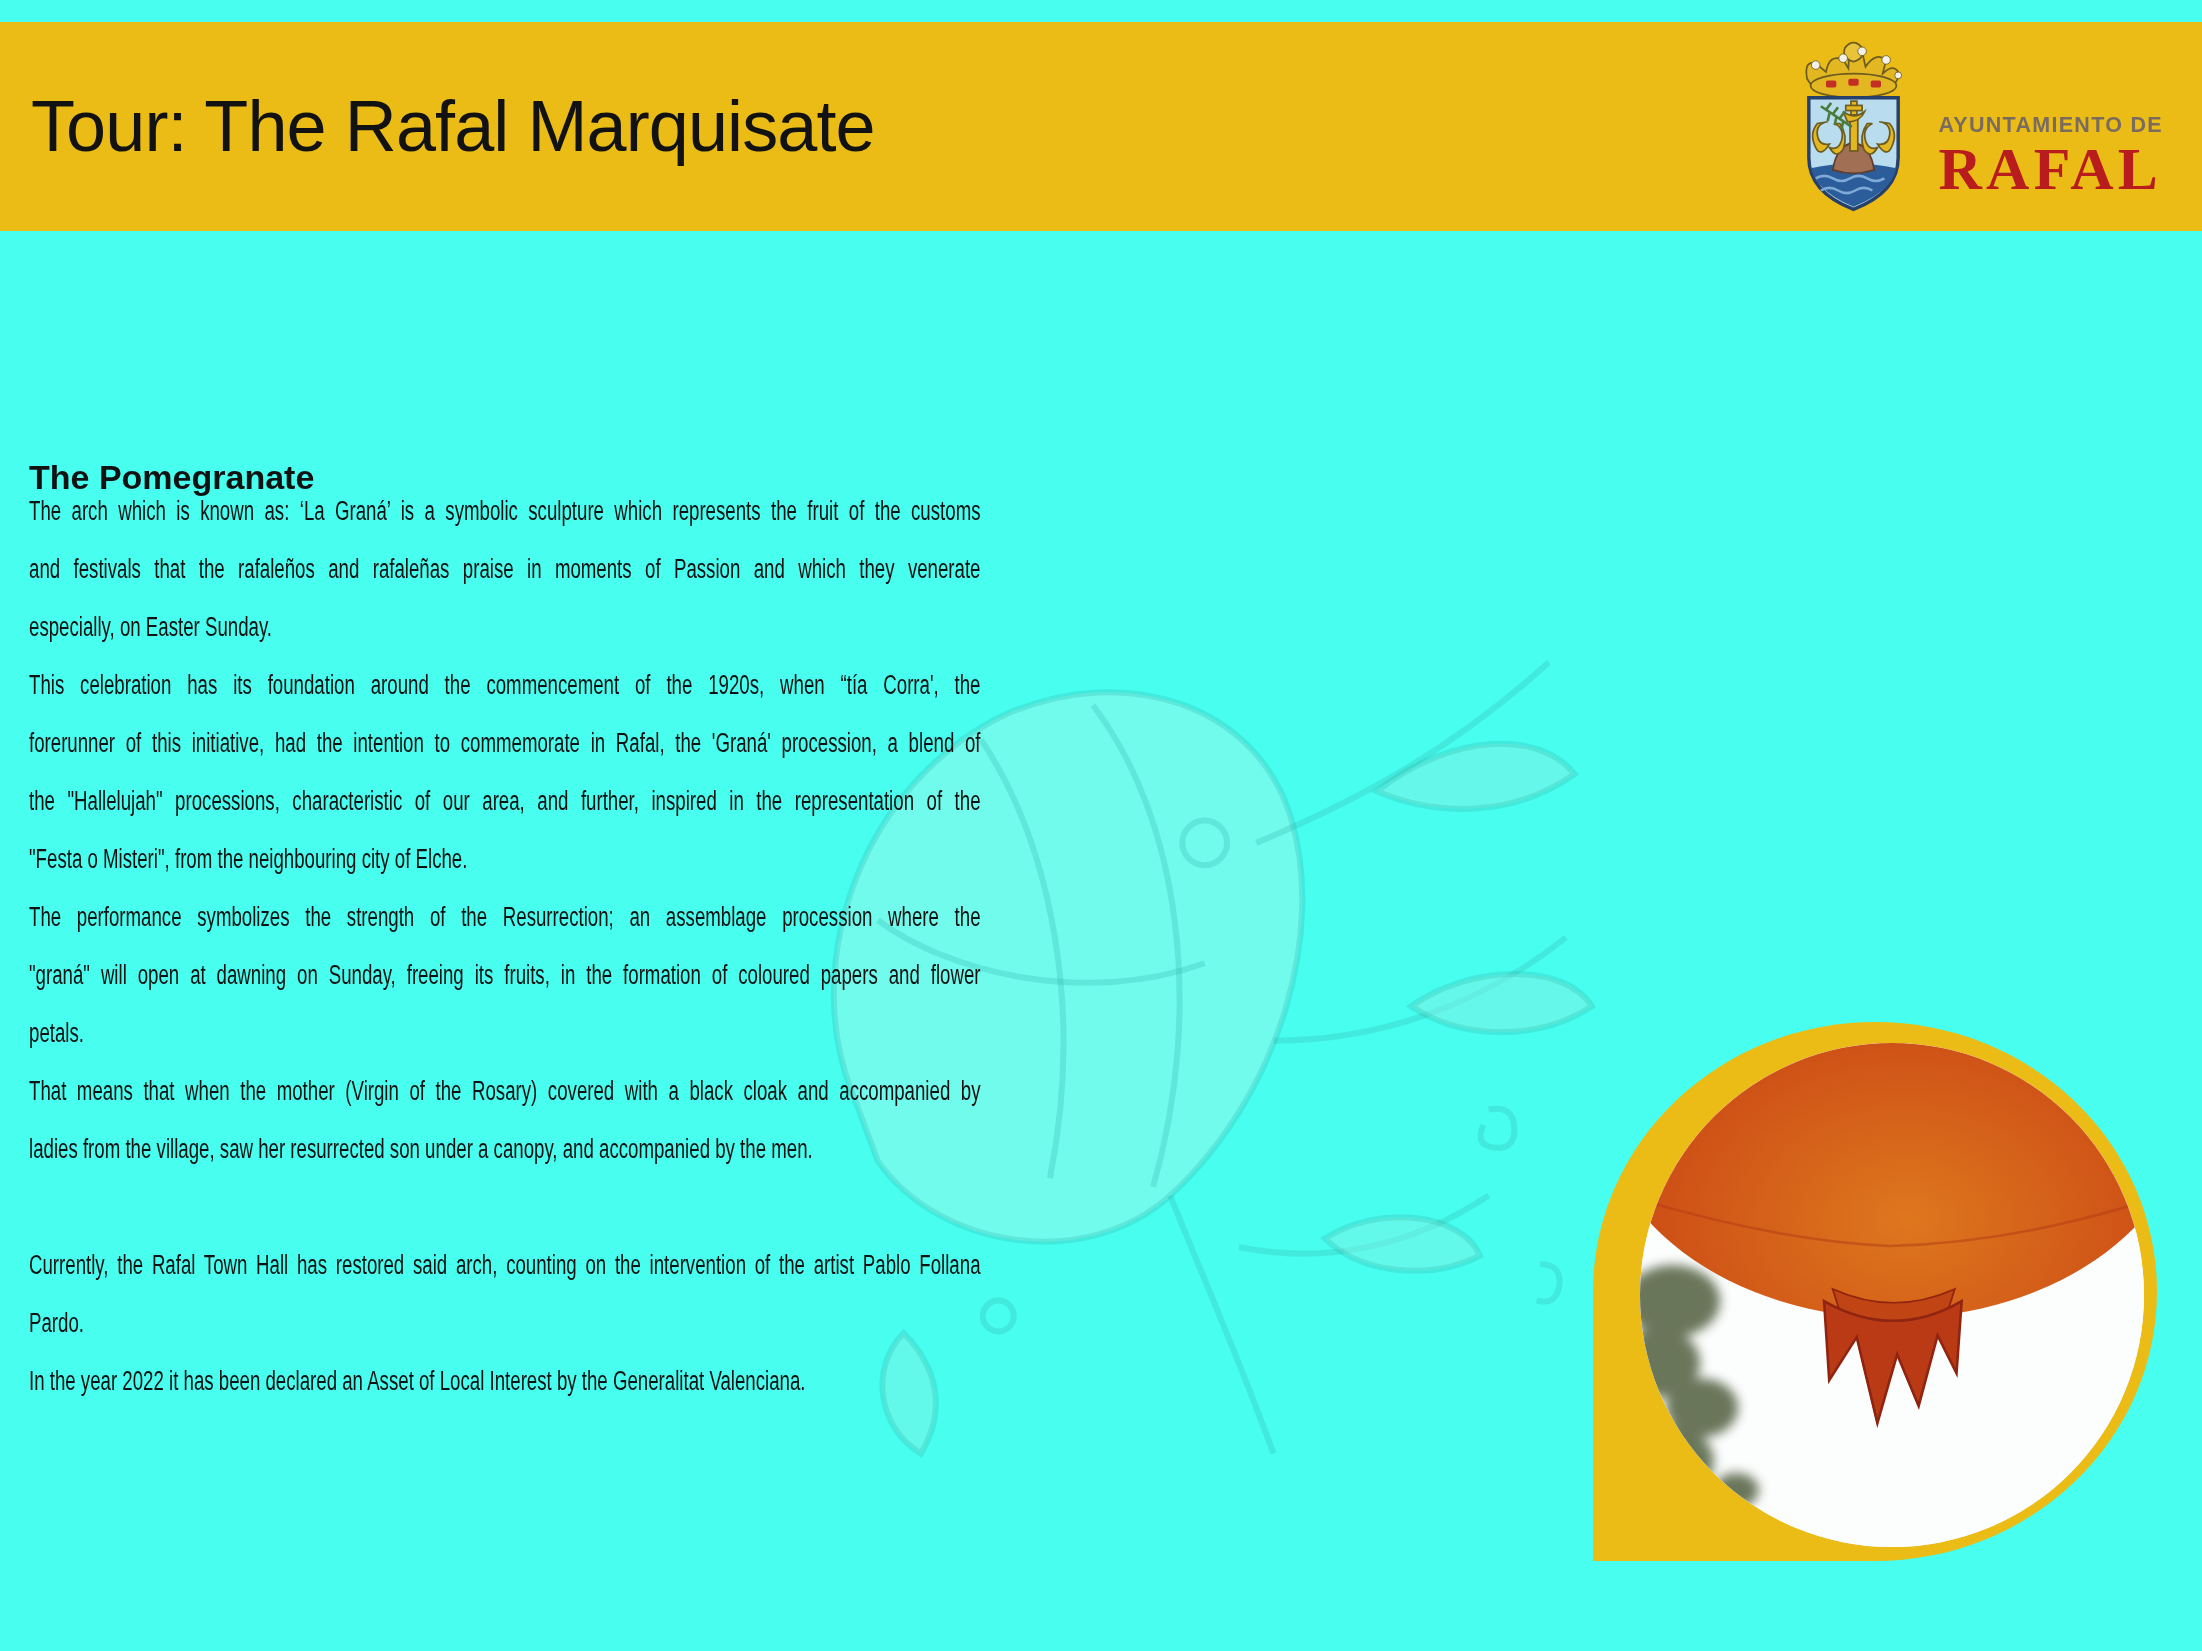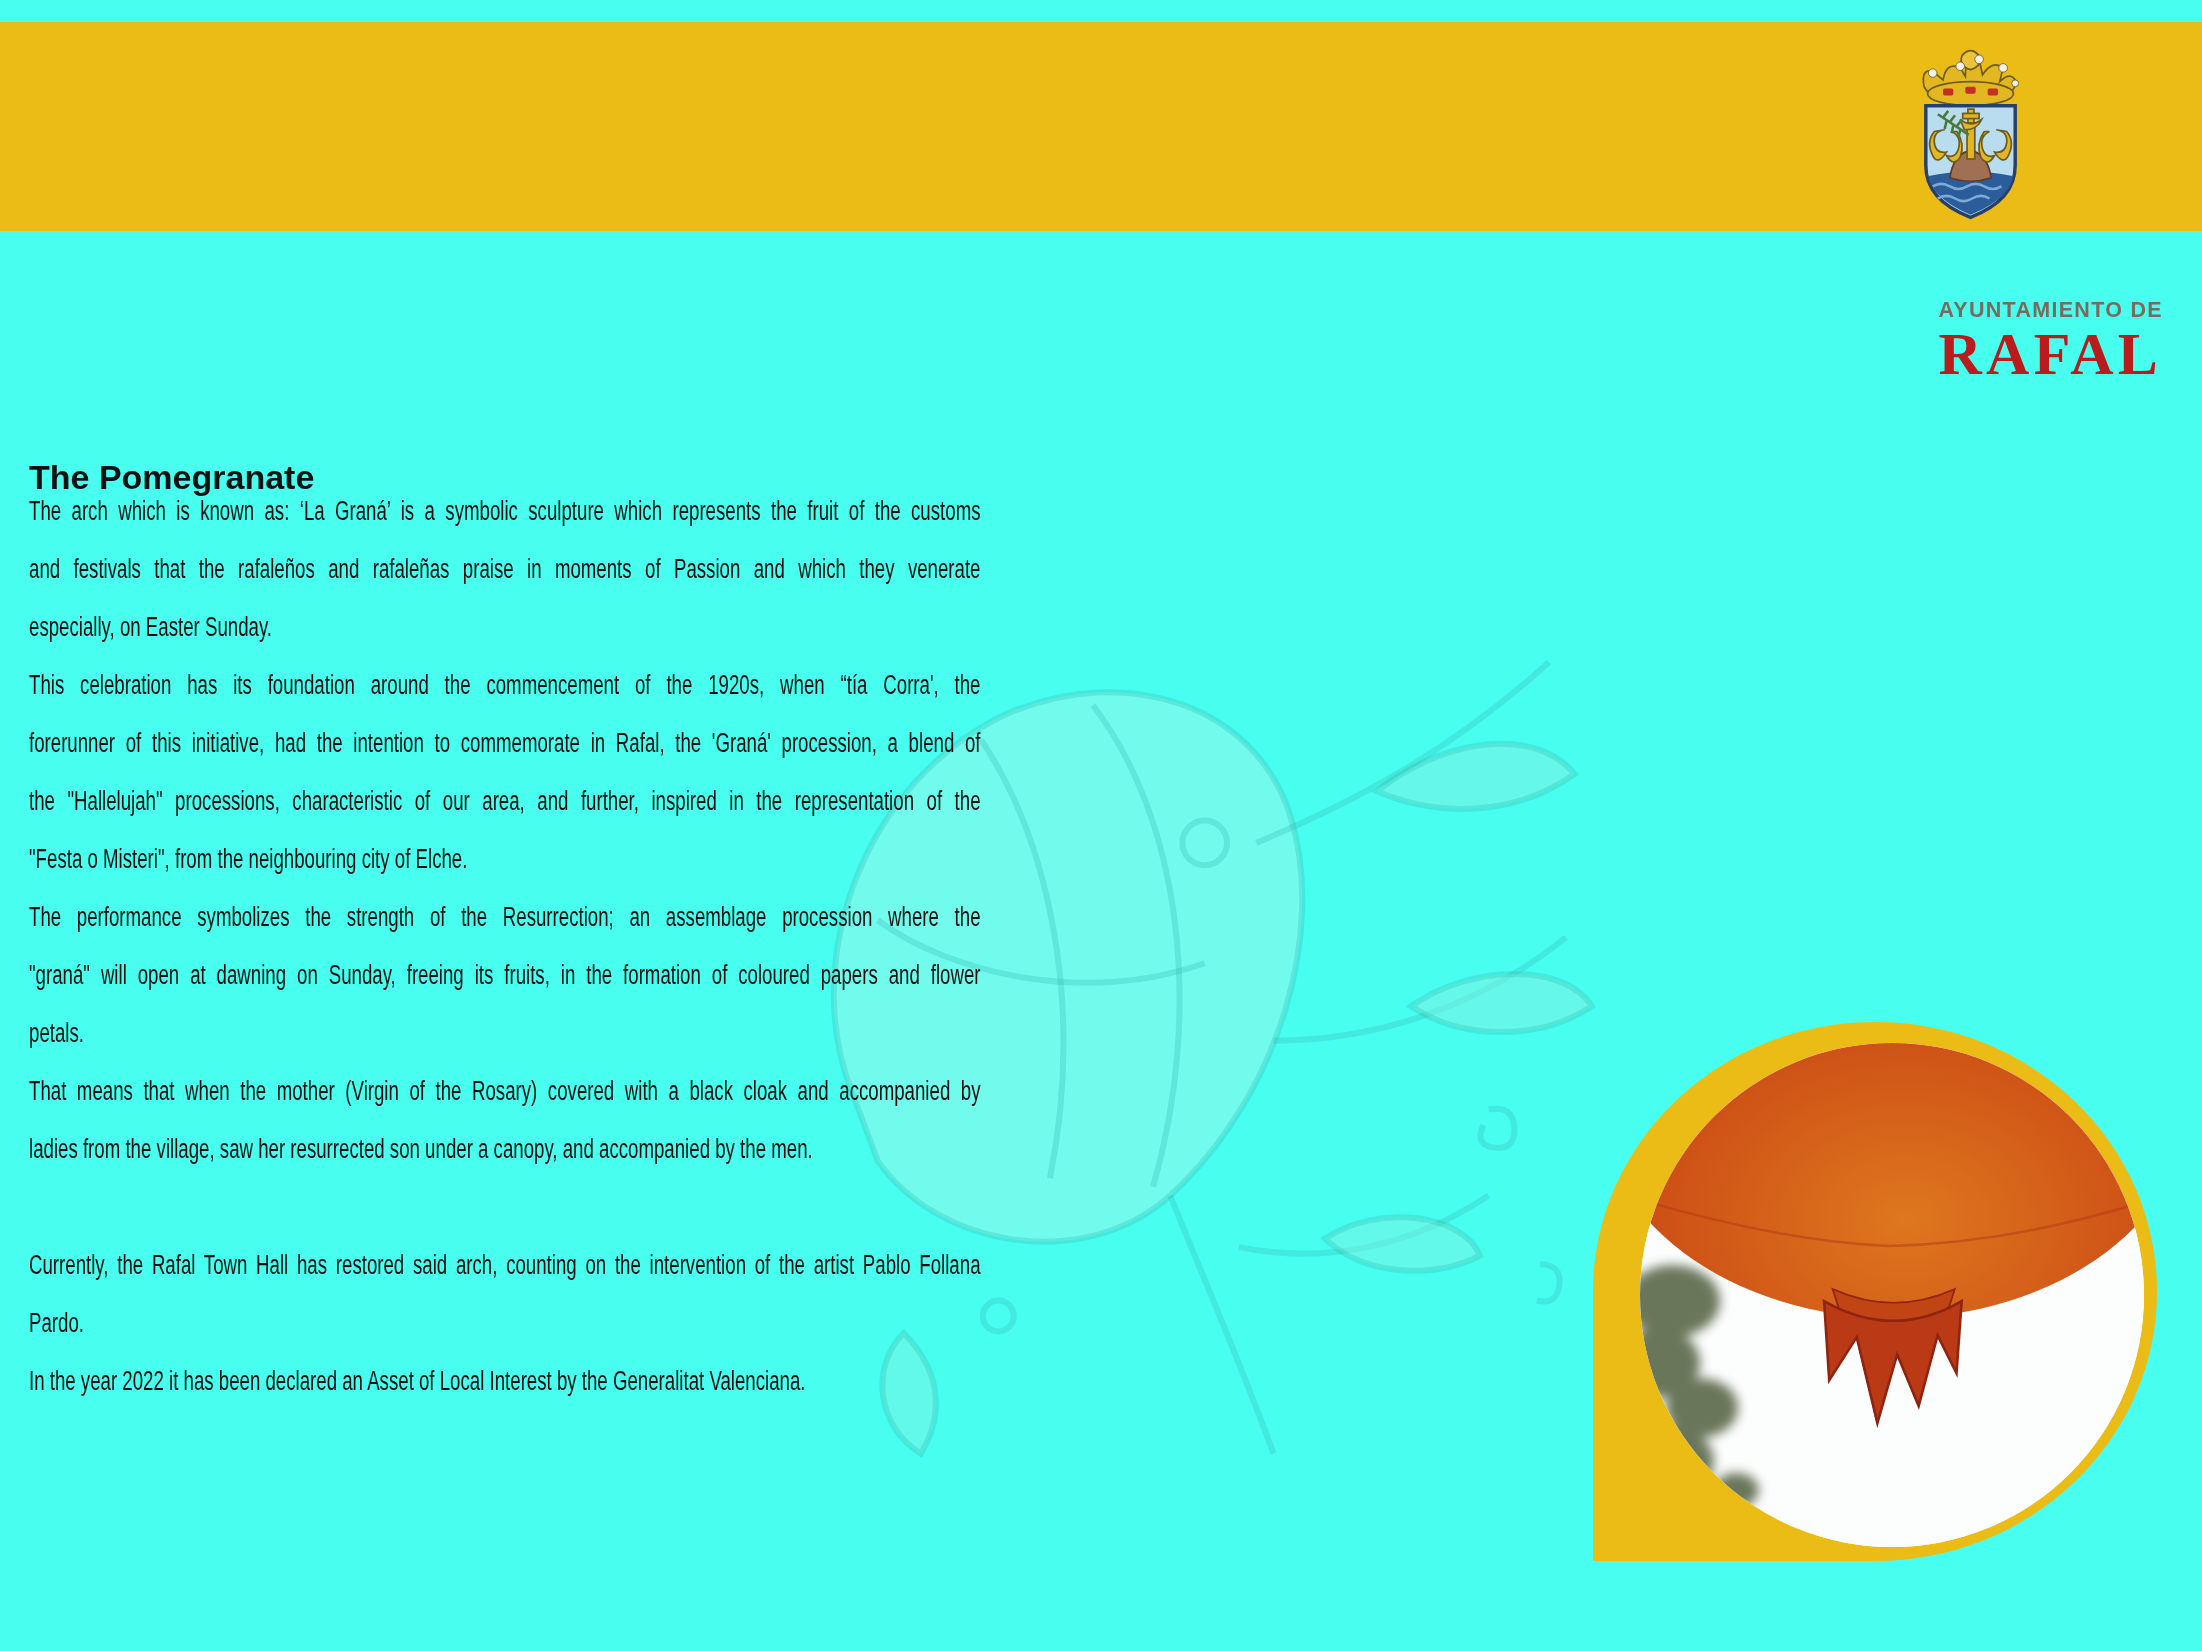--- a/index.html
+++ b/index.html
@@ -11,21 +11,21 @@
   
   .header-band{
     position:absolute;left:0;top:21.5px;width:2203px;height:209px;
     background:#EBBC16;
   }
   .page-title{
     position:absolute;left:31px;top:0;height:209px;display:flex;align-items:center;
     font-size:72px;letter-spacing:-0.9px;color:#121212;white-space:nowrap;
   }
   .logo{
-    position:absolute;right:40px;top:27px;display:flex;align-items:flex-start;flex-direction:column;
+    position:absolute;right:40px;top:19px;display:flex;align-items:flex-start;
   }
   .logo-text{margin-left:26px;padding-top:72px;}
   .logo-org{
     font-size:21.5px;font-weight:bold;letter-spacing:1.3px;color:#7A6B5F;
     white-space:nowrap;
   }
   .logo-town{
     font-family:"Liberation Serif",serif;font-weight:bold;
     font-size:60px;line-height:1.02;letter-spacing:4.3px;color:#b91c1c;
     margin-top:1.7px;white-space:nowrap;
@@ -80,20 +80,21 @@
 
     <circle cx="560" cy="330" r="26"></circle>
     <path d="M890 640 q30 -6 30 24 q0 24 -26 20 q-20 -4 -10 -26"></path>
     <path d="M950 820 q26 0 22 26 q-4 22 -26 16"></path>
     <circle cx="320" cy="880" r="18"></circle>
     <path d="M210 900 C250 940 260 990 230 1040 C180 1010 170 940 210 900 Z" fill="#8df2e4" fill-opacity="0.45"></path>
   </g>
 </svg>
 
 <div class="header-band">
+  <div class="page-title">Tour: The Rafal Marquisate</div>
 
   <div class="logo">
 
     <svg width="117" height="177" viewBox="0 0 136 206">
 
       <g stroke="#6d5c20" stroke-width="2" fill="#E3B722">
         <path d="M14 44 Q10 22 24 26 L36 36 Q40 14 56 22 L62 32 Q62 6 78 12 L82 30 Q94 12 106 22 L102 38 Q116 24 122 40 L112 56 L22 56 Z"></path>
         <ellipse cx="68" cy="52" rx="50" ry="14"></ellipse>
         <path d="M58 8 Q68 -4 78 8 Q82 20 68 24 Q54 20 58 8 Z" fill="#E9C33A"></path>
       </g>

